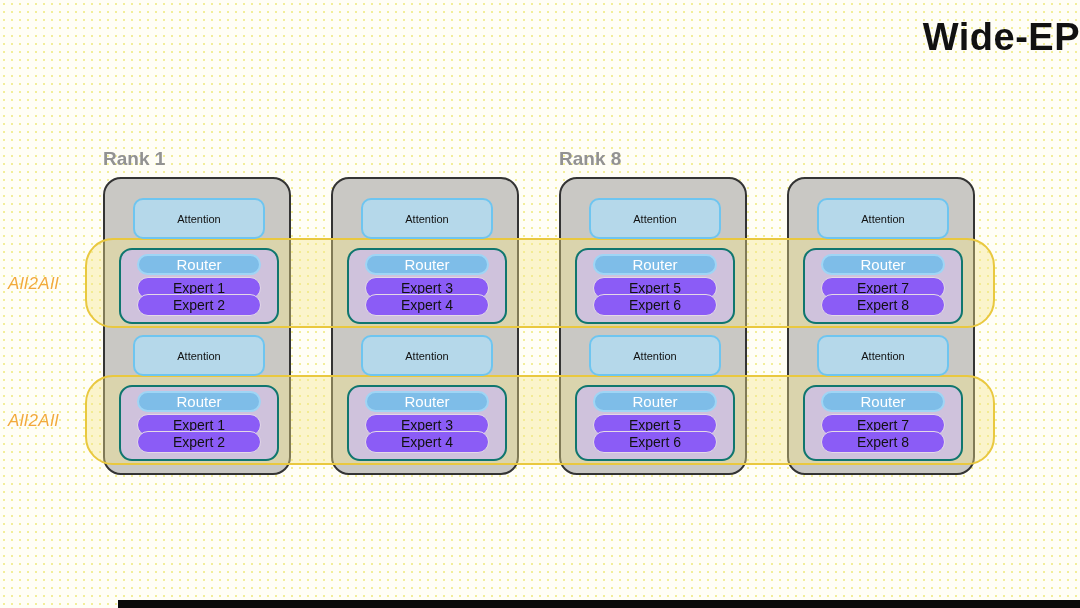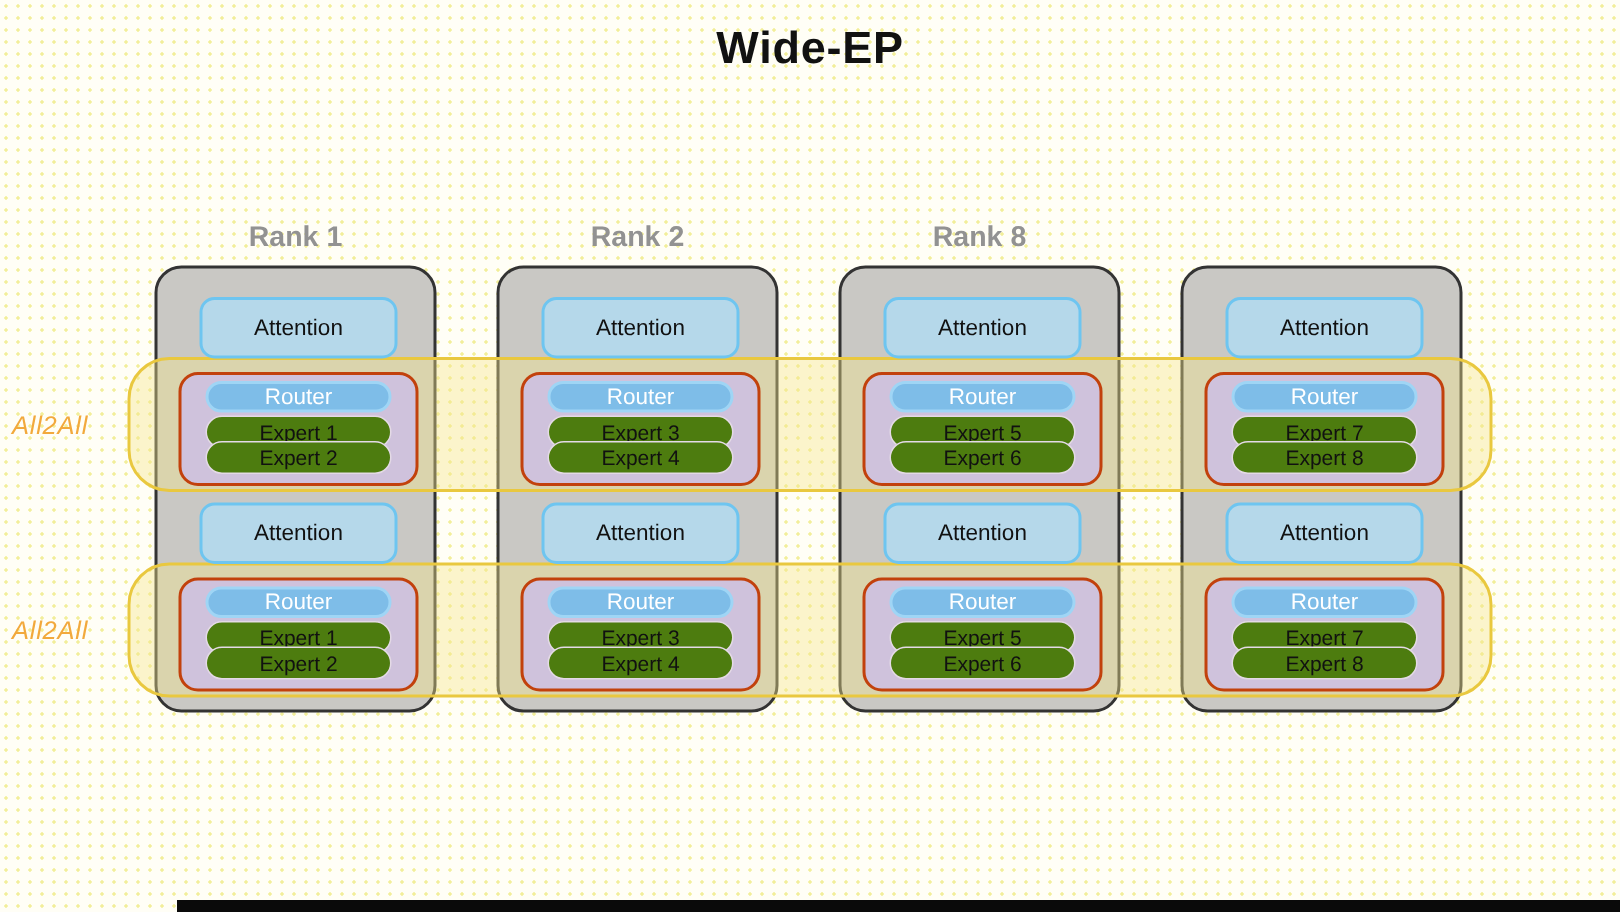--- a/index.html
+++ b/index.html
@@ -13,37 +13,37 @@
     height: 608px;
     overflow: hidden;
     background-color: #fffef6;
     background-image: radial-gradient(#f2ee9a 1px, rgba(0,0,0,0) 1.2px);
     background-size: 8px 8px;
   }
   .title {
     position: absolute;
     top: 16px; left: 0;
     width: 100%;
-    text-align: center;
-    font-size: 30px;
+    text-align: right;
+    font-size: 38px;
     font-weight: bold;
     color: #111111;
     letter-spacing: 0.5px;
   }
   .rank {
     position: absolute;
     top: 148px;
     width: 188px;
     height: 330px;
   }
   .rank-label {
     position: absolute;
     top: 0; left: 0;
     width: 100%;
-    text-align: center;
+    text-align: left;
     font-size: 19px;
     font-weight: bold;
     color: #929292;
   }
   .rank-block {
     position: absolute;
     top: 29px; left: 0;
     width: 188px; height: 298px;
     box-sizing: border-box;
     background: #c9c8c4;
@@ -52,33 +52,33 @@
   }
   .attn {
     position: absolute;
     left: 28px;
     width: 132px; height: 41px;
     box-sizing: border-box;
     background: #b5d8ea;
     border: 2px solid #6ec5f0;
     border-radius: 10px;
     display: flex; align-items: center; justify-content: center;
-    font-size: 15px;
+    font-size: 11px;
     color: #111111;
     z-index: 3;
   }
   .attn.a1 { top: 19px; }
   .attn.a2 { top: 156px; }
   .moe {
     position: absolute;
     left: 14px;
     width: 160px; height: 76px;
     box-sizing: border-box;
     background: #cfc2dc;
-    border: 2px solid #c2410c;
+    border: 2px solid #0f766e;
     border-radius: 13px;
     z-index: 3;
   }
   .moe.m1 { top: 69px; }
   .moe.m2 { top: 206px; }
   .router {
     position: absolute;
     left: 16px; top: 4px;
     width: 124px; height: 21px;
     box-sizing: border-box;
@@ -87,21 +87,21 @@
     border-radius: 11px;
     display: flex; align-items: center; justify-content: center;
     font-size: 15px;
     color: #ffffff;
   }
   .expert {
     position: absolute;
     left: 16px;
     width: 124px; height: 22px;
     box-sizing: border-box;
-    background: #4d7c0f;
+    background: #8b5cf6;
     border: 1px solid #e4dae6;
     border-radius: 11px;
     display: flex; align-items: center; justify-content: center;
     font-size: 14px;
     color: #111111;
   }
   .expert.e1 { top: 27px; }
   .expert.e2 { top: 44px; }
   .band {
     position: absolute;
@@ -158,21 +158,20 @@
       <div class="attn a2">Attention</div>
       <div class="moe m2">
         <div class="router">Router</div>
         <div class="expert e1">Expert 1</div>
         <div class="expert e2">Expert 2</div>
       </div>
     </div>
   </div>
 
   <div class="rank" style="left:331px">
-    <div class="rank-label">Rank 2</div>
     <div class="rank-block">
       <div class="attn a1">Attention</div>
       <div class="moe m1">
         <div class="router">Router</div>
         <div class="expert e1">Expert 3</div>
         <div class="expert e2">Expert 4</div>
       </div>
       <div class="attn a2">Attention</div>
       <div class="moe m2">
         <div class="router">Router</div>

